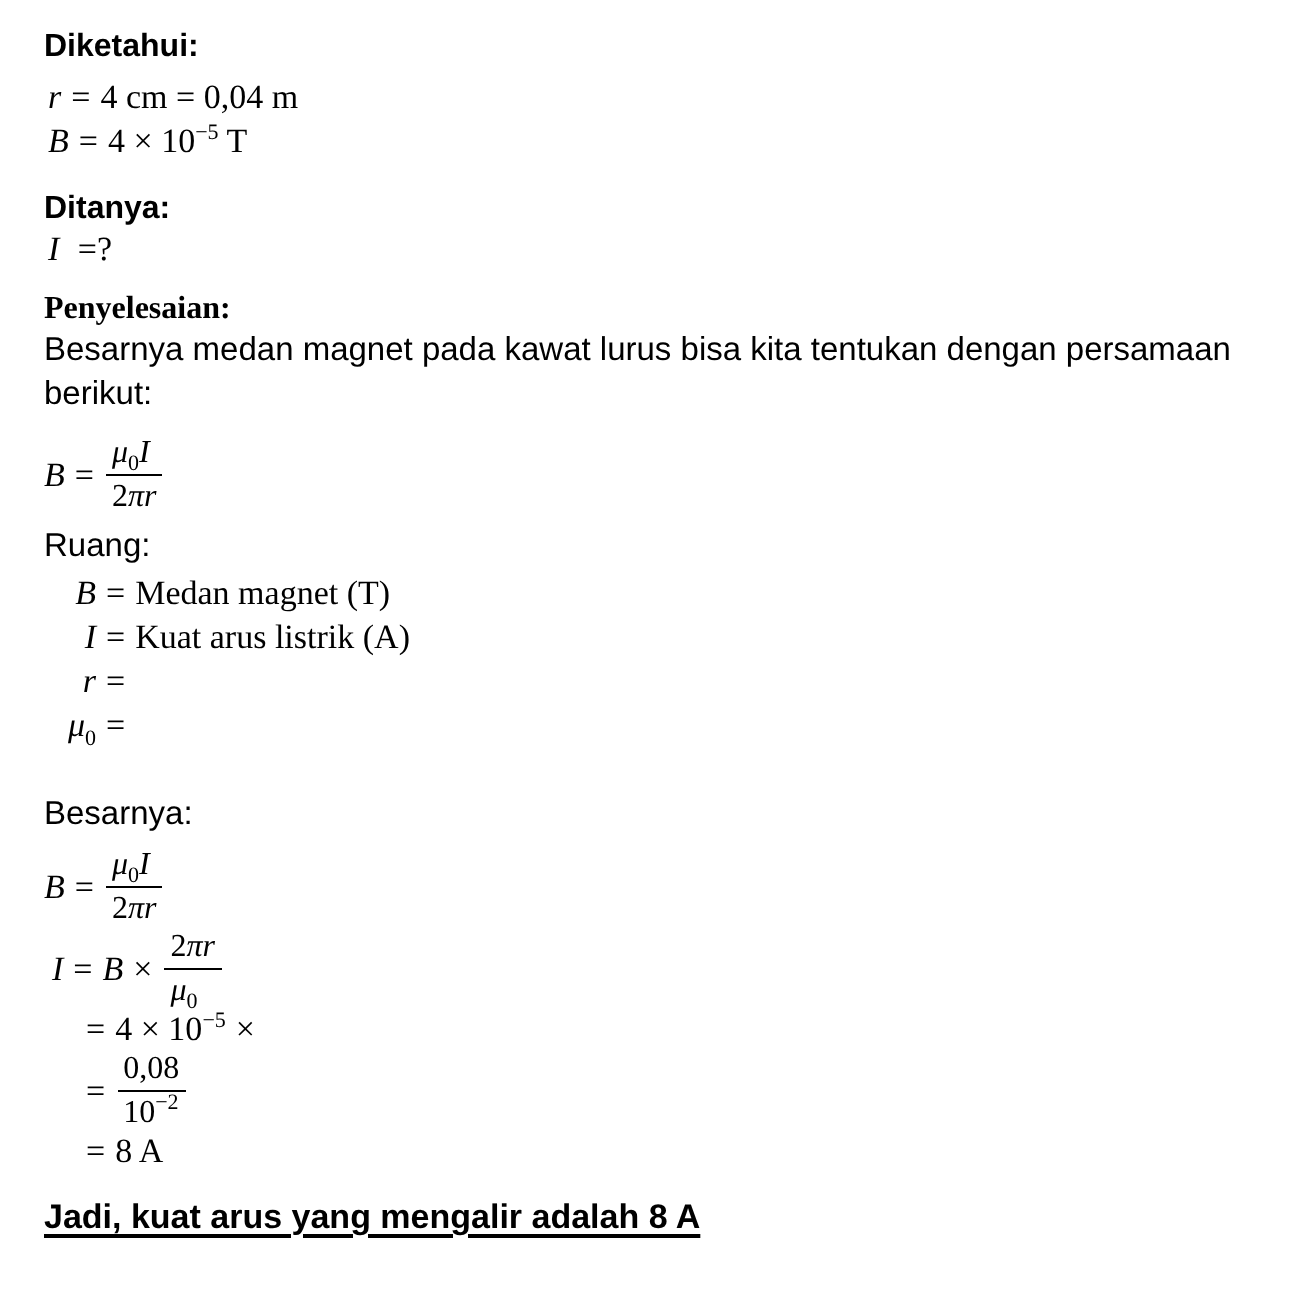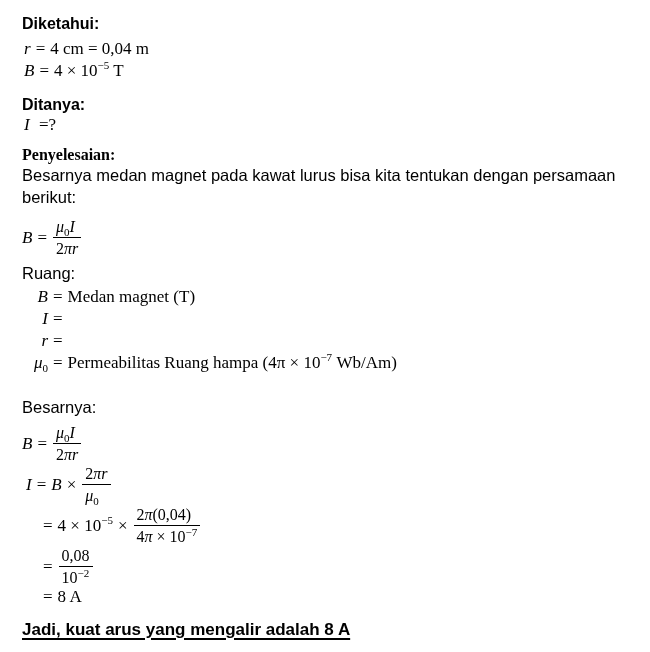--- a/index.html
+++ b/index.html
@@ -127,29 +127,29 @@
 <div id="dimana-label">Ruang:</div>
 <div id="defs">
   <div class="defrow">
     <span class="dsym mvar">B</span>
     <span class="meq">=</span>
     <span>Medan magnet (T)</span>
   </div>
   <div class="defrow">
     <span class="dsym mvar">I</span>
     <span class="meq">=</span>
+    <span>Kuat arus listrik (A)</span>
   </div>
   <div class="defrow">
     <span class="dsym mvar">r</span>
     <span class="meq">=</span>
   </div>
   <div class="defrow">
     <span class="dsym"><span class="mvar">μ</span><sub>0</sub></span>
     <span class="meq">=</span>
-    <span><span>Permeabilitas Ruang hampa (4π × 10</span><sup>−7</sup><span> Wb/Am)</span></span>
   </div>
 </div>
 
 <div id="sehingga-label">Besarnya:</div>
 
 <div class="eq" id="eq1">
   <span class="mvar">B</span>
   <span class="meq">=</span>
   <span class="frac">
     <span class="num"><span class="mvar">μ</span><sub>0</sub><span class="mvar">I</span></span>
@@ -165,24 +165,20 @@
   <span class="frac">
     <span class="num"><span>2</span><span class="mvar">πr</span></span>
     <span class="den"><span class="mvar">μ</span><sub>0</sub></span>
   </span>
 </div>
 
 <div class="eq ml16">
   <span class="meq">=</span>
   <span><span>4 × 10</span><sup>−5</sup></span>
   <span class="mtimes">×</span>
-  <span class="frac">
-    <span class="num"><span>2</span><span class="mvar">π</span><span>(0,04)</span></span>
-    <span class="den"><span>4</span><span class="mvar">π</span><span> × 10</span><sup>−7</sup></span>
-  </span>
 </div>
 
 <div class="eq ml16">
   <span class="meq">=</span>
   <span class="frac">
     <span class="num">0,08</span>
     <span class="den"><span>10</span><sup>−2</sup></span>
   </span>
 </div>
 

